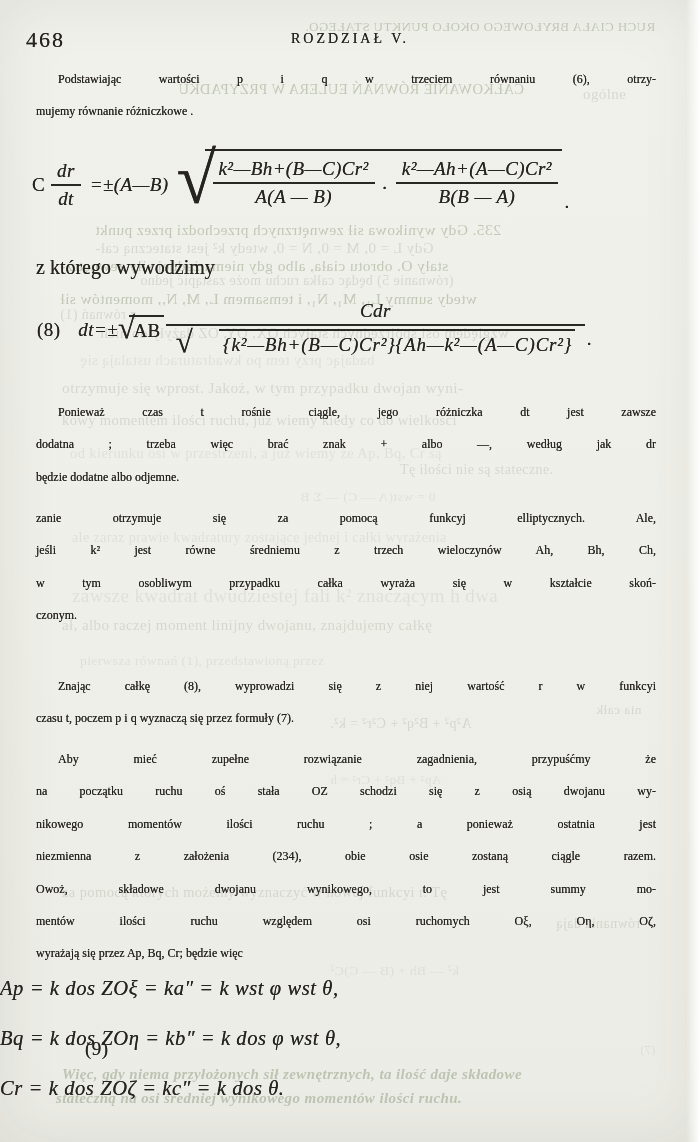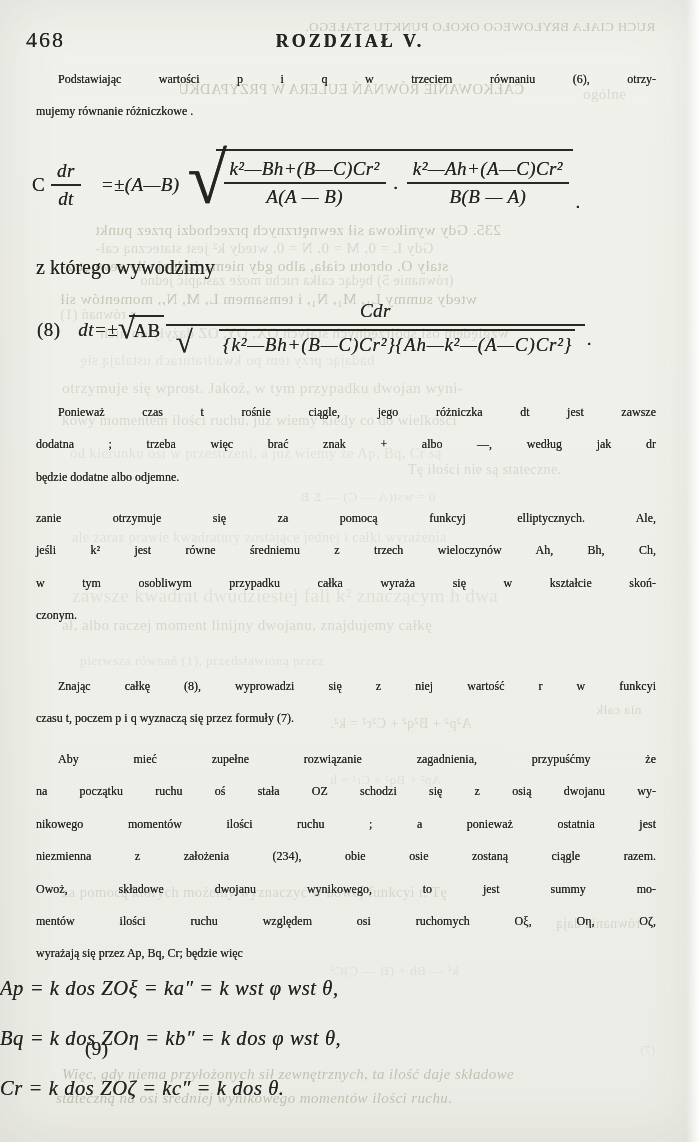--- a/index.html
+++ b/index.html
@@ -10,42 +10,42 @@
     color:#262420;
   }
   .page::before{content:"";position:absolute;inset:0;pointer-events:none;
     box-shadow:inset 0 0 60px rgba(80,78,60,.10);}
   .page::after{content:"";position:absolute;top:0;right:0;width:14px;height:100%;
     background:linear-gradient(90deg,rgba(255,255,255,0),#ffffff);pointer-events:none;}
   .ink{text-shadow:0 0 .6px rgba(38,34,28,.85);}
   
   .pgnum{position:absolute;left:26px;top:27px;font-size:22px;letter-spacing:2px;}
   .running{position:absolute;left:0;top:31px;width:100%;text-align:center;
-    font-size:18px;font-weight:bold;letter-spacing:3px;}
+    font-size:14px;font-weight:normal;letter-spacing:3px;}
   
   .para{position:absolute;left:36px;width:620px;}
   .ln{height:32.4px;line-height:32.4px;font-size:12px;
       text-align:justify;text-align-last:justify;white-space:nowrap;overflow:visible;}
   .ln.last{text-align-last:left;}
   .ln.first{text-indent:22px;}
   .intro{position:absolute;left:36px;font-size:20px;line-height:30px;}
   
   .formula{position:absolute;font-style:italic;font-size:19px;letter-spacing:.4px;white-space:nowrap;}
   .formula .rm{font-style:normal;}
   .frac{display:inline-grid;justify-items:center;vertical-align:middle;}
   .frac .num{padding:0 6px 2px;}
   .frac .den{border-top:2px solid #2a2822;padding:2px 6px 0;width:100%;
     box-sizing:border-box;text-align:center;}
   .sqrt{display:inline-flex;align-items:flex-start;}
   .sqrt .sign{font-style:normal;line-height:1;}
   .sqrt .body{display:inline-flex;align-items:center;border-top:2.2px solid #2a2822;}
   
   .f1{left:32px;top:149px;width:650px;display:flex;align-items:center;}
   .f1 .lead{margin-right:6px;}
-  .f1 .eq{margin:0 8px 0 20px;}
+  .f1 .eq{margin:0 8px 0 9px;}
   .f1 .sqrt .sign{font-size:72px;transform:translateY(-6px);}
   .f1 .sqrt .body{margin-left:-12px;padding:7px 4px 0 8px;gap:7px;}
   .f1 .dot{padding:0 1px;}
   .f1 .endp{align-self:flex-end;padding:0 0 8px 3px;}
   
   .f8{left:37px;top:300px;display:flex;align-items:center;}
   .f8 .flabel{margin-right:18px;font-size:19px;}
   .sqrt-sm{display:inline-flex;align-items:flex-start;}
   .sqrt-sm .sign{font-style:normal;font-size:31px;line-height:1;transform:translateY(-3px);}
   .sqrt-sm .body{border-top:2px solid #2a2822;margin-left:-6px;padding:3px 3px 0 4px;}
@@ -56,42 +56,42 @@
   
   .f9{left:0;top:963px;width:700px;font-size:20.5px;}
   .f9 .fl{height:50px;line-height:50px;letter-spacing:.6px;}
   .f9 .flabel{position:absolute;left:85px;top:75px;font-style:normal;font-size:19px;}
   
   .ghost{position:absolute;color:#a6b097;opacity:.62;filter:blur(.5px);
     white-space:nowrap;letter-spacing:.4px;font-size:15px;}
   .ghost.mir{transform:scaleX(-1);}
   .ghost.dim{opacity:.40;color:#aeb5a6;}
   .ghost.dim2{opacity:.28;color:#b4bab0;}
-  .ghost.it{font-style:italic;color:#9fab92;}
+  .ghost.it{font-style:italic;color:#9fab92;font-weight:bold;}
 </style>
 </head>
 <body>
 
 <div class="page">
 
   <div class="ghost mir" style="top:19px;left:305px;font-size:13px;">RUCH CIAŁA BRYŁOWEGO OKOŁO PUNKTU STAŁEGO.</div>
   <div class="ghost mir" style="top:81px;left:178px;font-size:14.5px;">CAŁKOWANIE RÓWNAŃ EULERA W PRZYPADKU</div>
   <div class="ghost dim" style="top:86px;left:583px;">ogólne</div>
   <div class="ghost mir" style="top:221px;left:95px;font-size:15.5px;">235. Gdy wynikowa sił zewnętrznych przechodzi przez punkt</div>
   <div class="ghost mir dim" style="top:240px;left:95px;">Gdy L = 0, M = 0, N = 0, wtedy k² jest stateczną cał-</div>
   <div class="ghost mir" style="top:257px;left:60px;font-size:15.5px;">stały O. obrotu ciała, albo gdy niema żadnej siły zewnętrz-</div>
   <div class="ghost mir dim" style="top:273px;left:140px;font-size:14px;">(równanie 5) będąc całka ruchu może zastąpić jedno</div>
   <div class="ghost mir" style="top:290px;left:60px;font-size:15.5px;">wtedy summy L₁, M₁, N₁, i temsamem L, M, N,, momentów sił</div>
   <div class="ghost mir dim" style="top:307px;left:60px;font-size:14px;">z równań (1)</div>
   <div class="ghost mir dim" style="top:325px;left:100px;">względem osi spółrzędnych stałych OX, OY, OZ dążyły do nich</div>
   <div class="ghost mir dim2" style="top:352px;left:80px;">badając przy tem po kwadraturach ustalają się</div>
   <div class="ghost dim" style="top:379px;left:62px;font-size:15.5px;">otrzymuje się wprost. Jakoż, w tym przypadku dwojan wyni-</div>
   <div class="ghost dim" style="top:412px;left:62px;font-size:14.5px;">kowy momentem ilości ruchu, już wiemy kiedy co do wielkości</div>
   <div class="ghost dim2" style="top:445px;left:62px;font-size:14.5px;margin-left:8px;">od kierunku osi w przestrzeni, a już wiemy że Ap, Bq, Cr są</div>
-  <div class="ghost dim" style="top:462px;left:400px;font-size:14px;margin-left:8px;">Tę ilości nie są stateczne.</div>
+  <div class="ghost dim" style="top:462px;left:400px;font-size:14px;">Tę ilości nie są stateczne.</div>
   <div class="ghost mir dim2" style="top:489px;left:300px;font-size:13.5px;">0 = wst(A — C) — Σ B</div>
   <div class="ghost dim2" style="top:530px;left:72px;font-size:14px;">ale zaraz prawie kwadratury zostające jednej i całki wyrażenia</div>
   <div class="ghost dim2" style="top:585px;left:72px;font-size:19px;">zawsze kwadrat dwudziestej fali k² znaczącym h dwa</div>
   <div class="ghost dim" style="top:617px;left:62px;">ał, albo raczej moment linijny dwojanu, znajdujemy całkę</div>
   <div class="ghost dim2" style="top:653px;left:80px;font-size:13.5px;">pierwsza równań (1), przedstawioną przez</div>
   <div class="ghost mir dim" style="top:702px;left:596px;font-size:13.5px;">nia całk</div>
   <div class="ghost mir dim" style="top:716px;left:330px;font-size:14px;">A²p² + B²q² + C²r² = k².</div>
   <div class="ghost mir dim2" style="top:772px;left:330px;font-size:13px;">Ap² + Bq² + Cr² = h</div>
   <div class="ghost dim" style="top:884px;left:62px;font-size:14.5px;">za pomocą których możemy wyznaczyć w nowej funkcyi r. Tę</div>
   <div class="ghost mir dim" style="top:916px;left:556px;font-size:14px;">równania dają</div>

